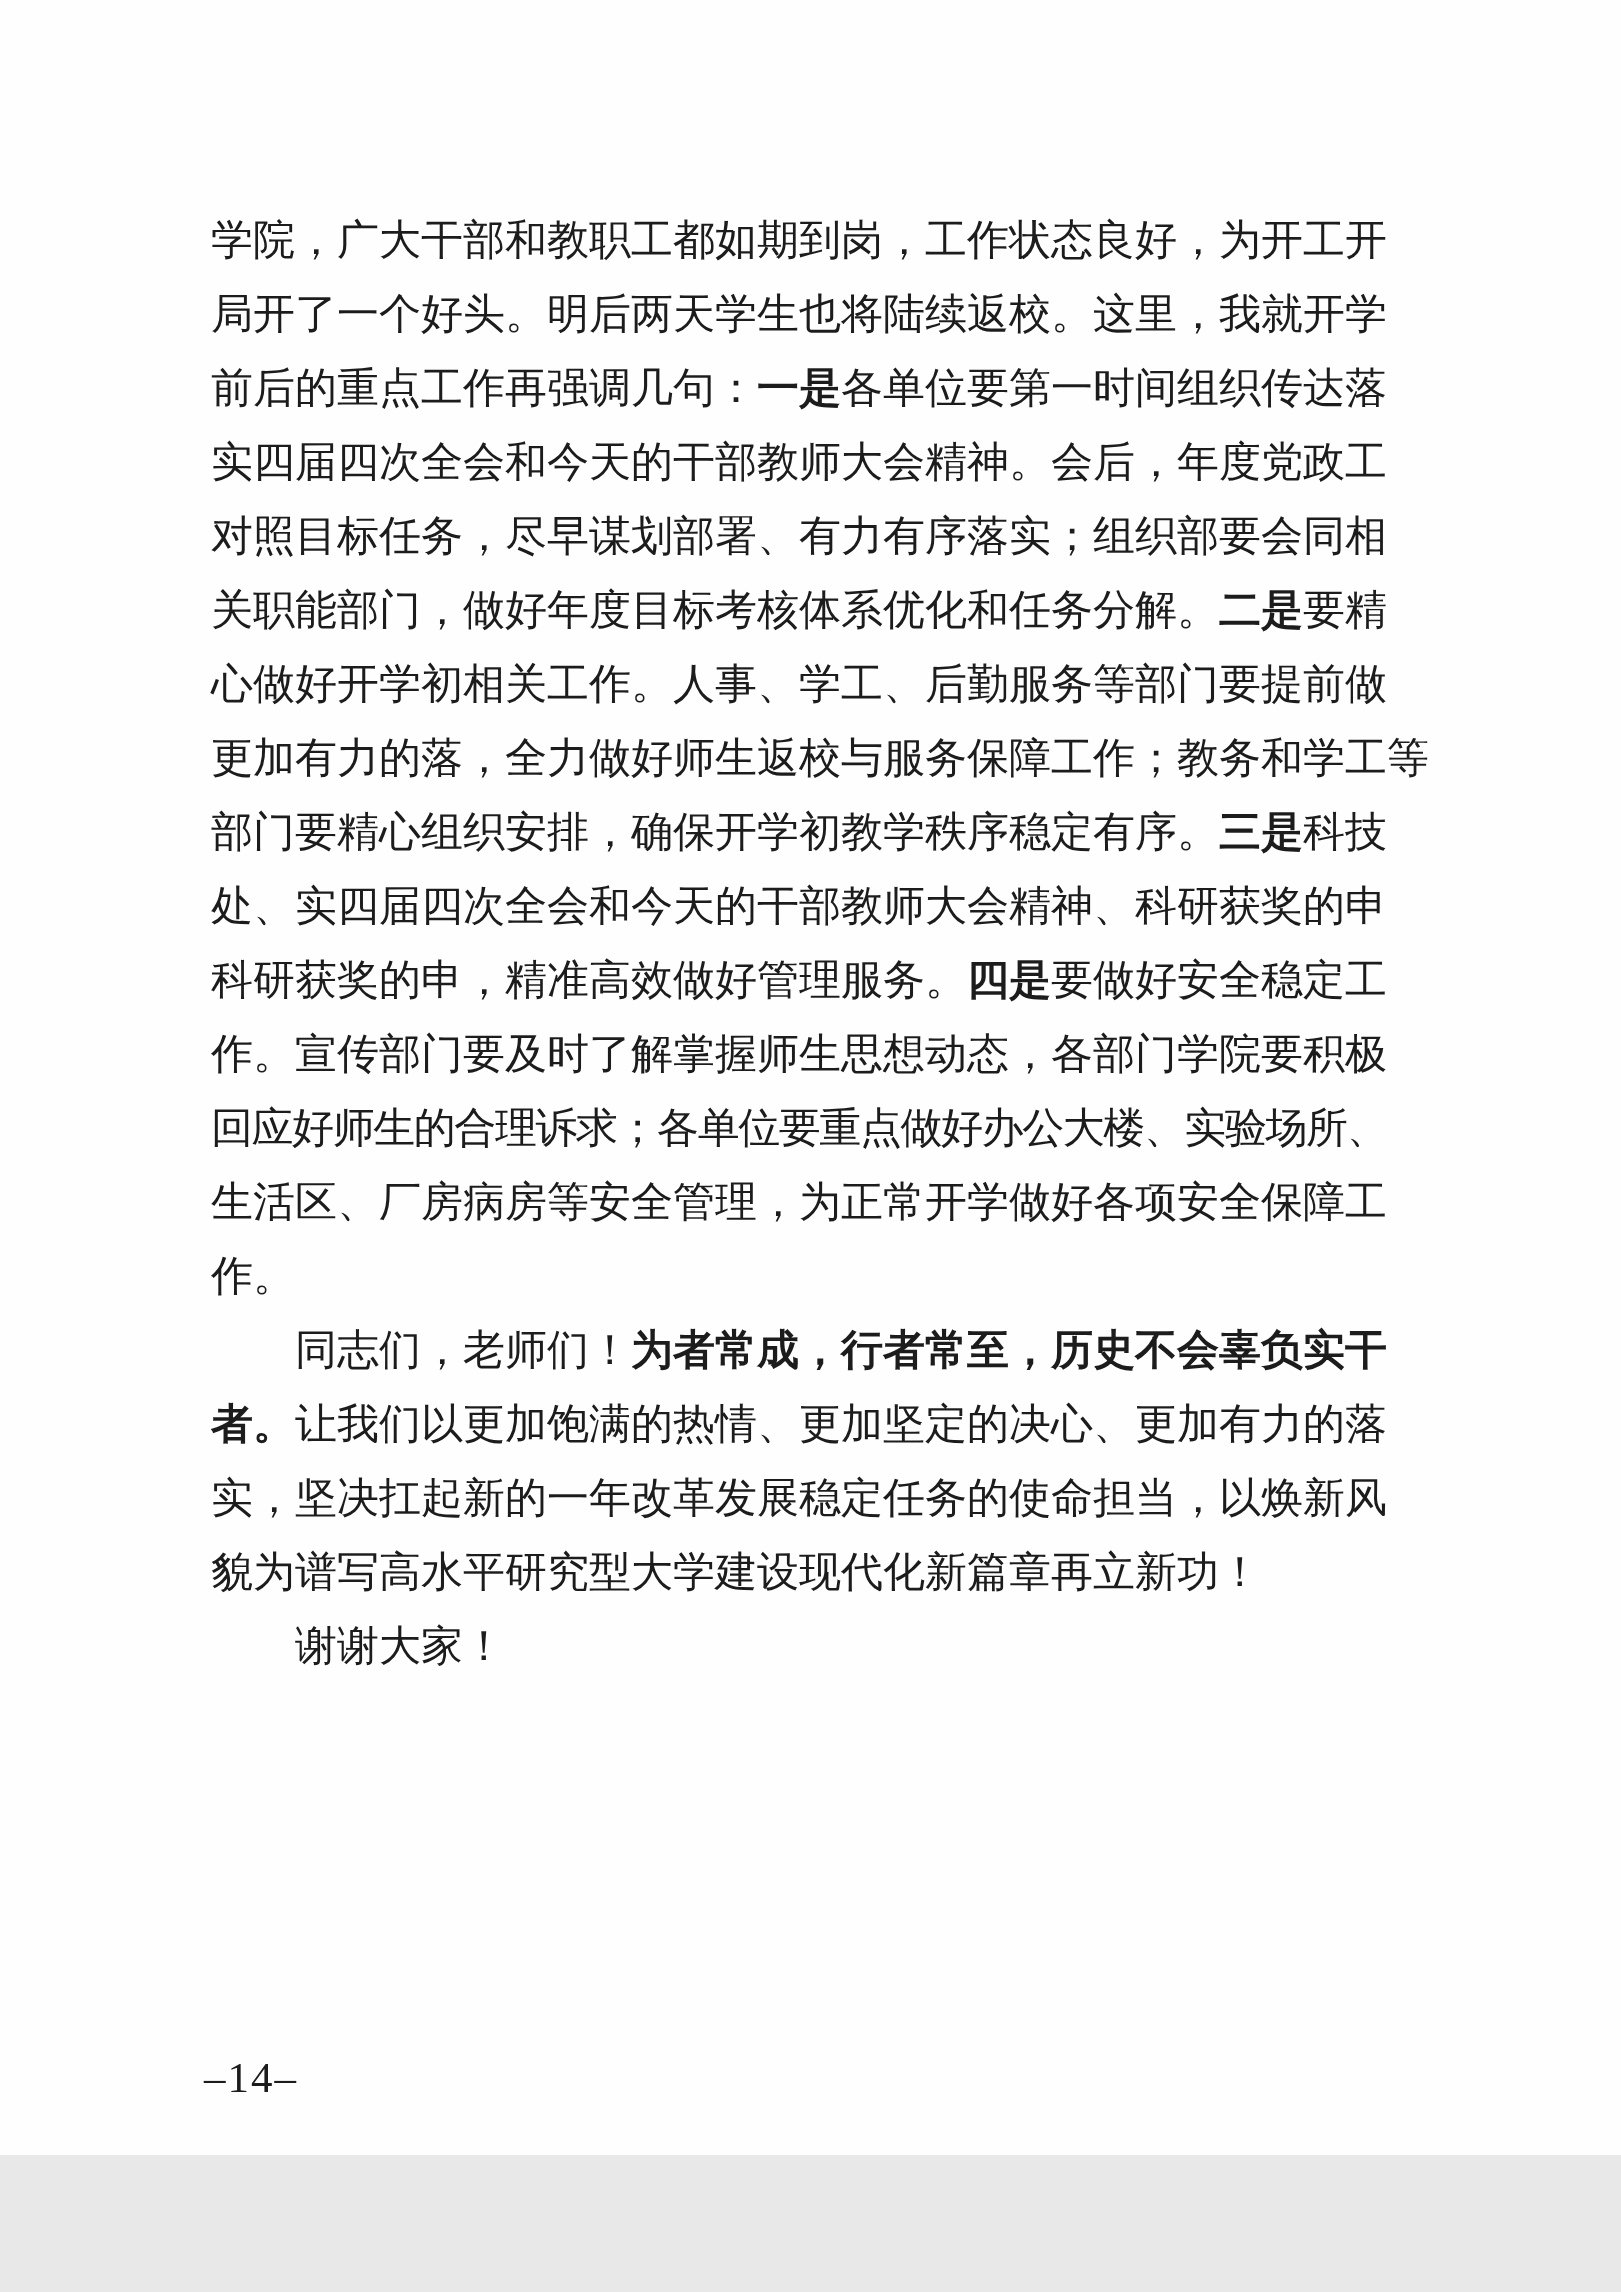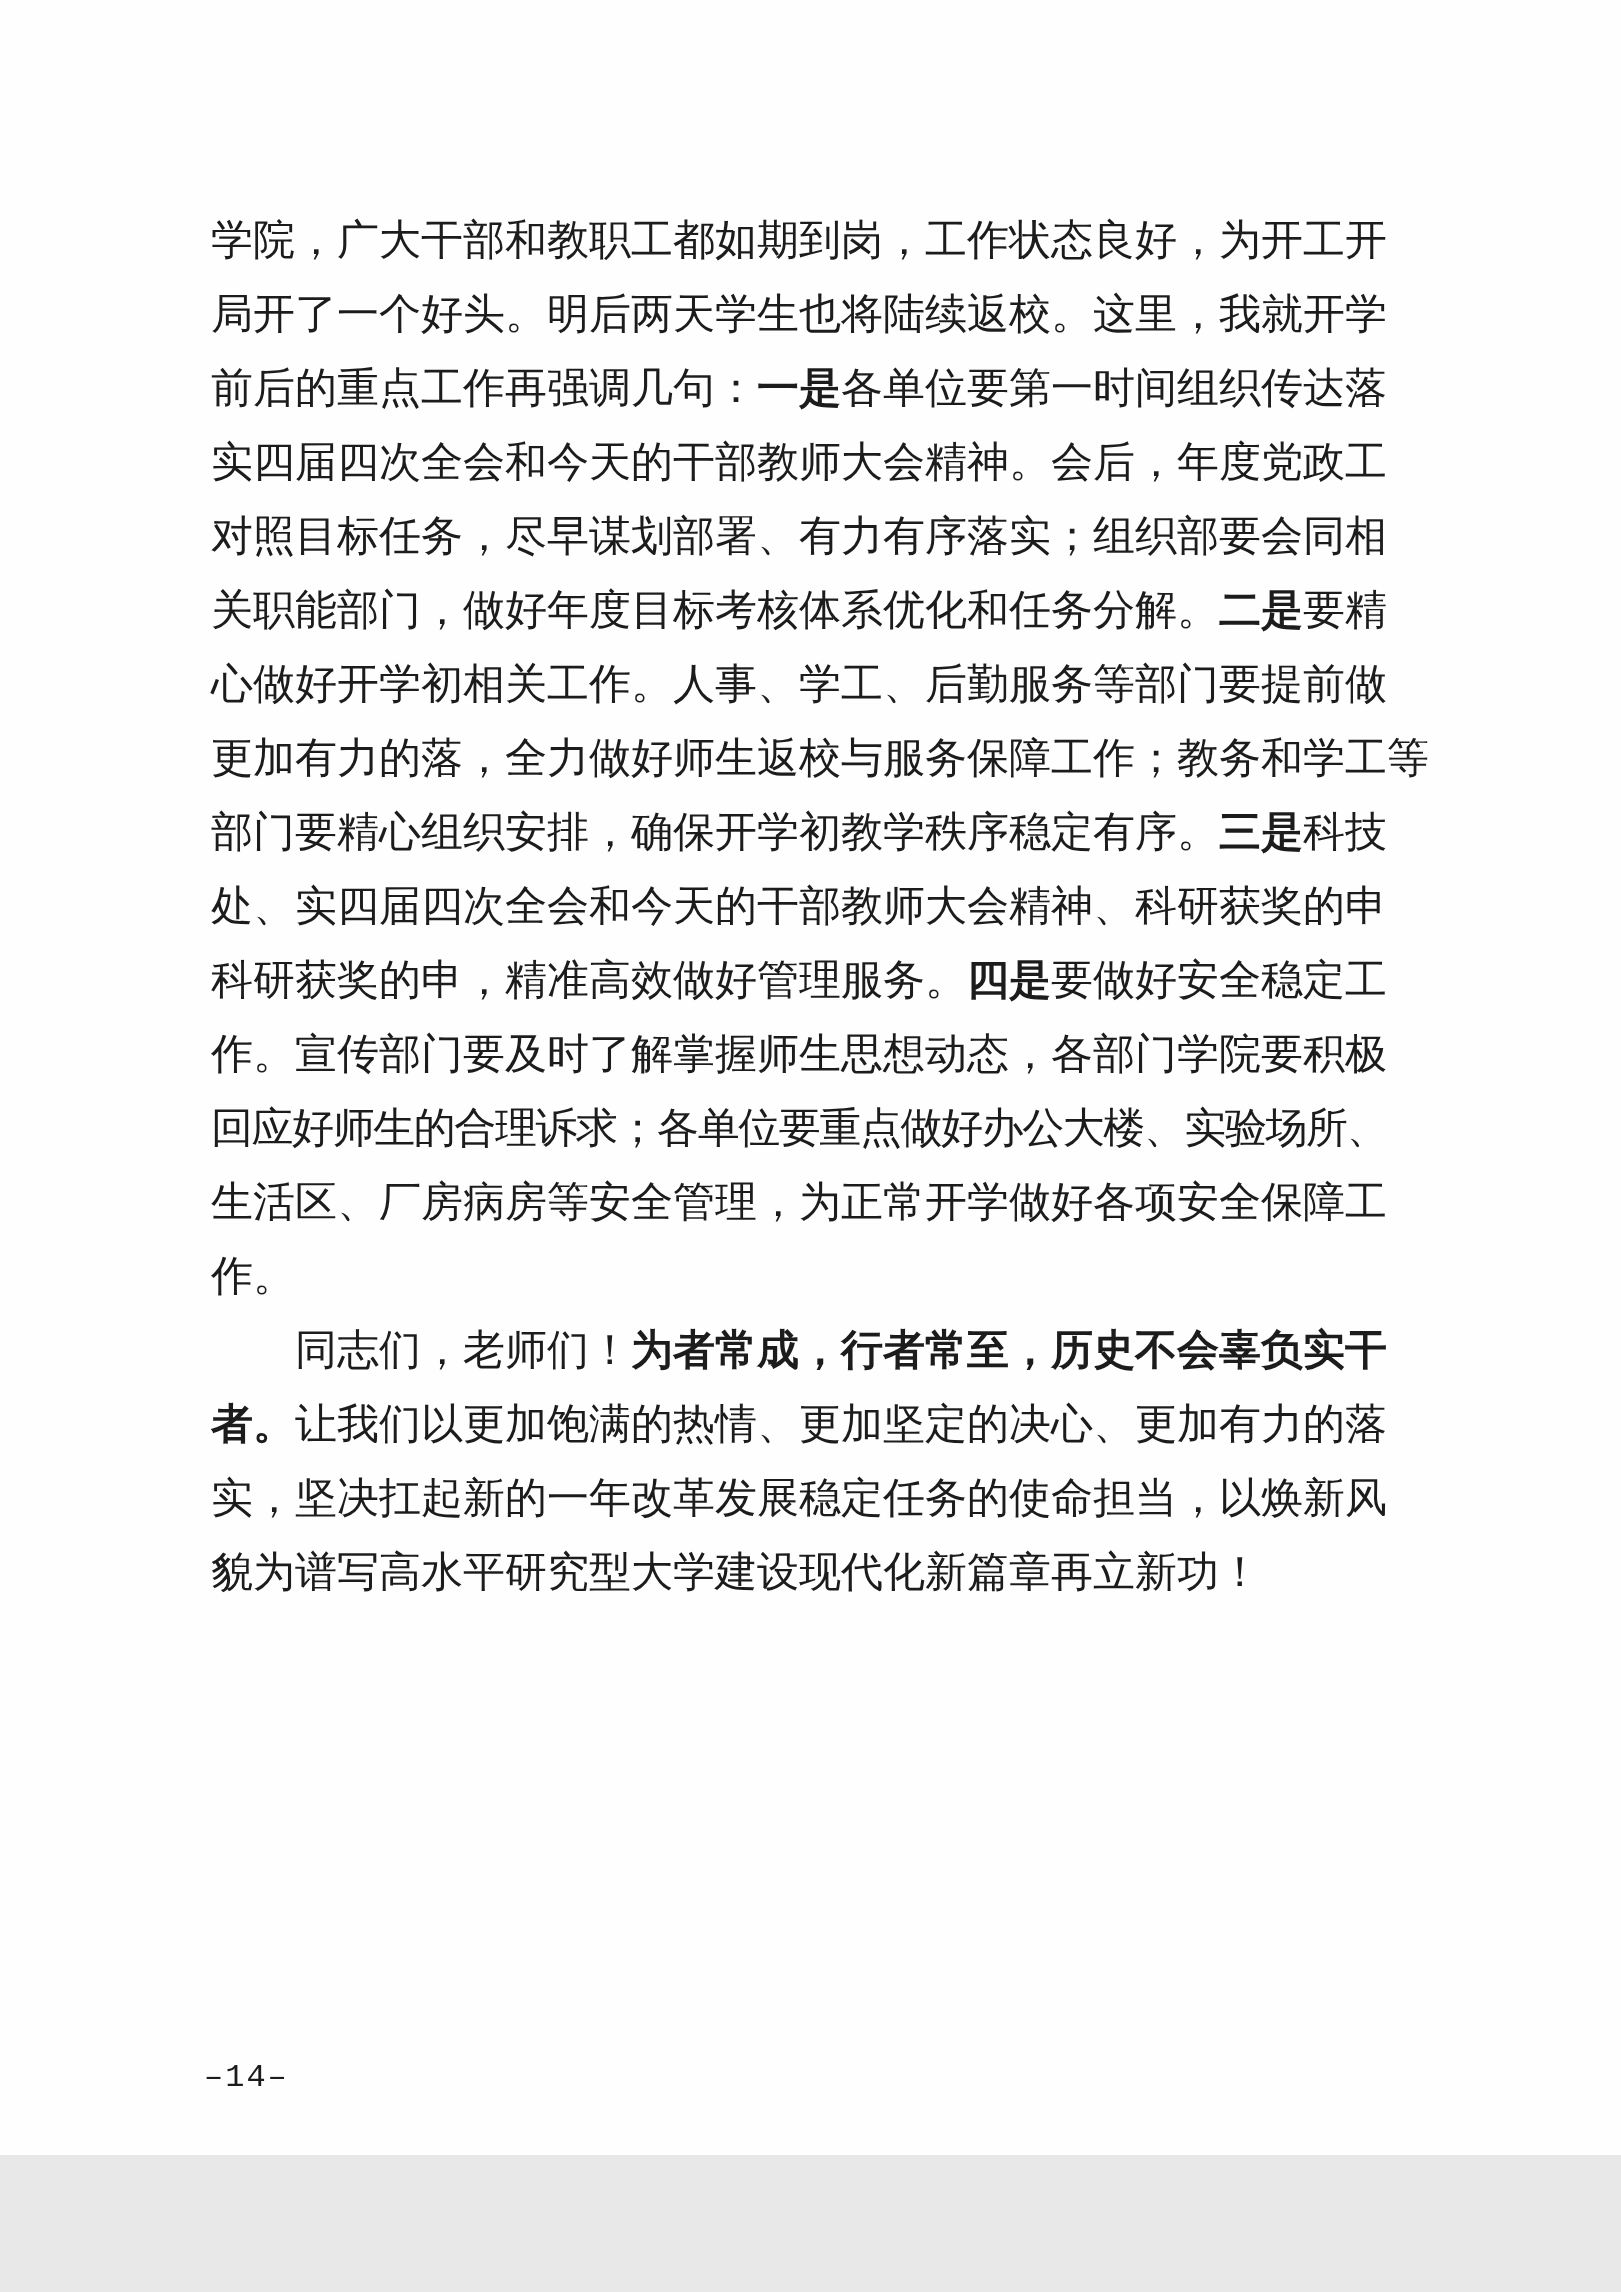--- a/index.html
+++ b/index.html
@@ -42,25 +42,24 @@
   .line.tight {
     letter-spacing: -1.6px;
   }
   .bold {
     font-weight: 700;
   }
   .page-number {
     position: absolute;
     left: 204px;
     top: 2056px;
-    font-size: 32px;
+    font-size: 43px;
     line-height: 43px;
     letter-spacing: 2px;
     color: #1c1c1c;
-    font-family: Liberation Mono, monospace;
   }
 </style>
 </head>
 <body>
 
 <div class="page">
   <div class="doc-body">
       <div class="line"><span>学院，广大干部和教职工都如期到岗，工作状态良好，为开工开</span></div>
       <div class="line"><span>局开了一个好头。明后两天学生也将陆续返校。这里，我就开学</span></div>
       <div class="line"><span>前后的重点工作再强调几句：</span><span class="bold">一是</span><span>各单位要第一时间组织传达落</span></div>
@@ -73,16 +72,17 @@
       <div class="line"><span>处、实四届四次全会和今天的干部教师大会精神、科研获奖的申</span></div>
       <div class="line"><span>科研获奖的申，精准高效做好管理服务。</span><span class="bold">四是</span><span>要做好安全稳定工</span></div>
       <div class="line"><span>作。宣传部门要及时了解掌握师生思想动态，各部门学院要积极</span></div>
       <div class="line tight"><span>回应好师生的合理诉求；各单位要重点做好办公大楼、实验场所、</span></div>
       <div class="line"><span>生活区、厂房病房等安全管理，为正常开学做好各项安全保障工</span></div>
       <div class="line para-end"><span>作。</span></div>
       <div class="line indent"><span>同志们，老师们！</span><span class="bold">为者常成，行者常至，历史不会辜负实干</span></div>
       <div class="line"><span class="bold">者。</span><span>让我们以更加饱满的热情、更加坚定的决心、更加有力的落</span></div>
       <div class="line"><span>实，坚决扛起新的一年改革发展稳定任务的使命担当，以焕新风</span></div>
       <div class="line para-end"><span>貌为谱写高水平研究型大学建设现代化新篇章再立新功！</span></div>
+      <div class="line para-end indent"><span>谢谢大家！</span></div>
     </div>
   <div class="page-number">–14–</div>
 </div>
 
 
 </body></html>

